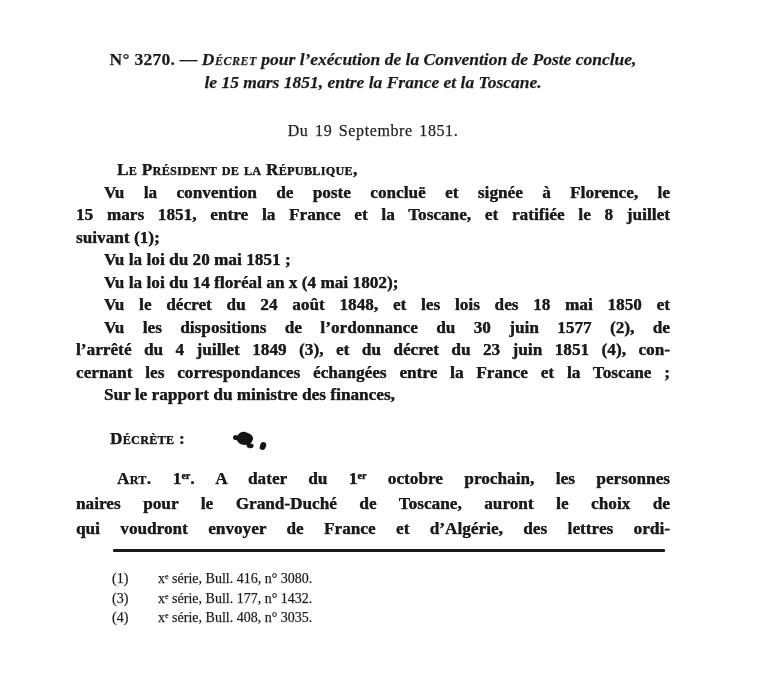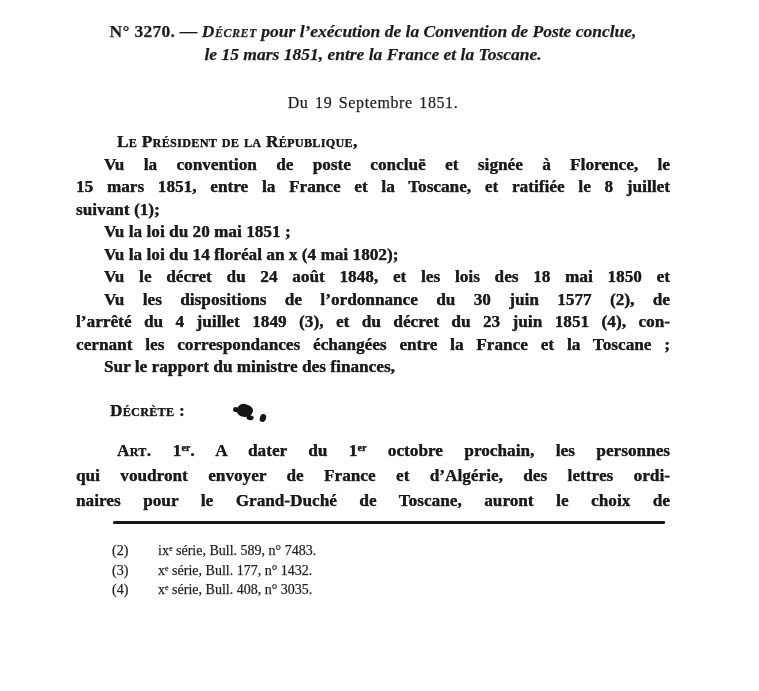--- a/index.html
+++ b/index.html
@@ -5,21 +5,21 @@
   html,body{margin:0;padding:0;}
   body{width:759px;height:691px;overflow:hidden;background:#ffffff;}
   .page{
     position:relative;width:759px;height:691px;background:#ffffff;
     color:#1b1b1b;
     font-family:"Liberation Serif","DejaVu Serif",serif;
     -webkit-text-stroke:0.25px rgba(27,27,27,.8);
   }
   .content{position:absolute;left:76px;top:0;width:594px;}
   
-  .header{padding-top:20px;text-align:center;font-weight:bold;}
+  .header{padding-top:48px;text-align:center;font-weight:bold;}
   .title-line{font-size:17.5px;line-height:23px;white-space:nowrap;}
   .title-num{font-style:normal;letter-spacing:.3px;}
   .title-kw{font-style:italic;font-variant:small-caps;letter-spacing:.5px;}
   .title-it{font-style:italic;}
   .date-line{margin-top:28px;font-size:16px;font-weight:normal;letter-spacing:.6px;word-spacing:2px;}
   
   .bodytext{margin-top:19px;font-size:17px;line-height:22.5px;
     text-shadow:0.3px 0.25px 0 rgba(27,27,27,.75);letter-spacing:.1px;font-weight:bold;}
   .line{margin:0;}
   .ind{text-indent:28px;}
@@ -73,27 +73,27 @@
 
       <p class="line ind just">Vu les dispositions de l’ordonnance du 30 juin 1577 (2), de</p>
       <p class="line just">l’arrêté du 4 juillet 1849 (3), et du décret du 23 juin 1851 (4), con-</p>
       <p class="line just">cernant les correspondances échangées entre la France et la Toscane ;</p>
 
       <p class="line ind">Sur le rapport du ministre des finances,</p>
 
       <p class="line ind-md decrete"><span class="sc">Décrète :</span><span class="blot"></span><span class="blot-dot"></span></p>
 
       <p class="line ind-lg just art-para art-first"><span class="sc">Art.</span> <span>1</span><sup>er</sup><span>. A dater du 1</span><sup>er</sup> <span>octobre prochain, les personnes</span></p>
+      <p class="line just art-para">naires pour le Grand-Duché de Toscane, auront le choix de</p>
       <p class="line just art-para">qui voudront envoyer de France et d’Algérie, des lettres ordi-</p>
-      <p class="line just art-para">naires pour le Grand-Duché de Toscane, auront le choix de</p>
     </main>
 
     <footer>
       <div class="fn-rule"></div>
       <div class="footnotes">
-        <p class="fn"><span class="fn-num">(2)</span><span>ix</span><sup>e</sup><span> série, Bull. 589, n° 7483.</span></p>
+        <p class="fn"><span class="fn-num">(1)</span><span>x</span><sup>e</sup><span> série, Bull. 416, n° 3080.</span></p>
         <p class="fn"><span class="fn-num">(3)</span><span>x</span><sup>e</sup><span> série, Bull. 177, n° 1432.</span></p>
         <p class="fn"><span class="fn-num">(4)</span><span>x</span><sup>e</sup><span> série, Bull. 408, n° 3035.</span></p>
       </div>
     </footer>
 
   </div>
 </div>
 
 </body></html>

